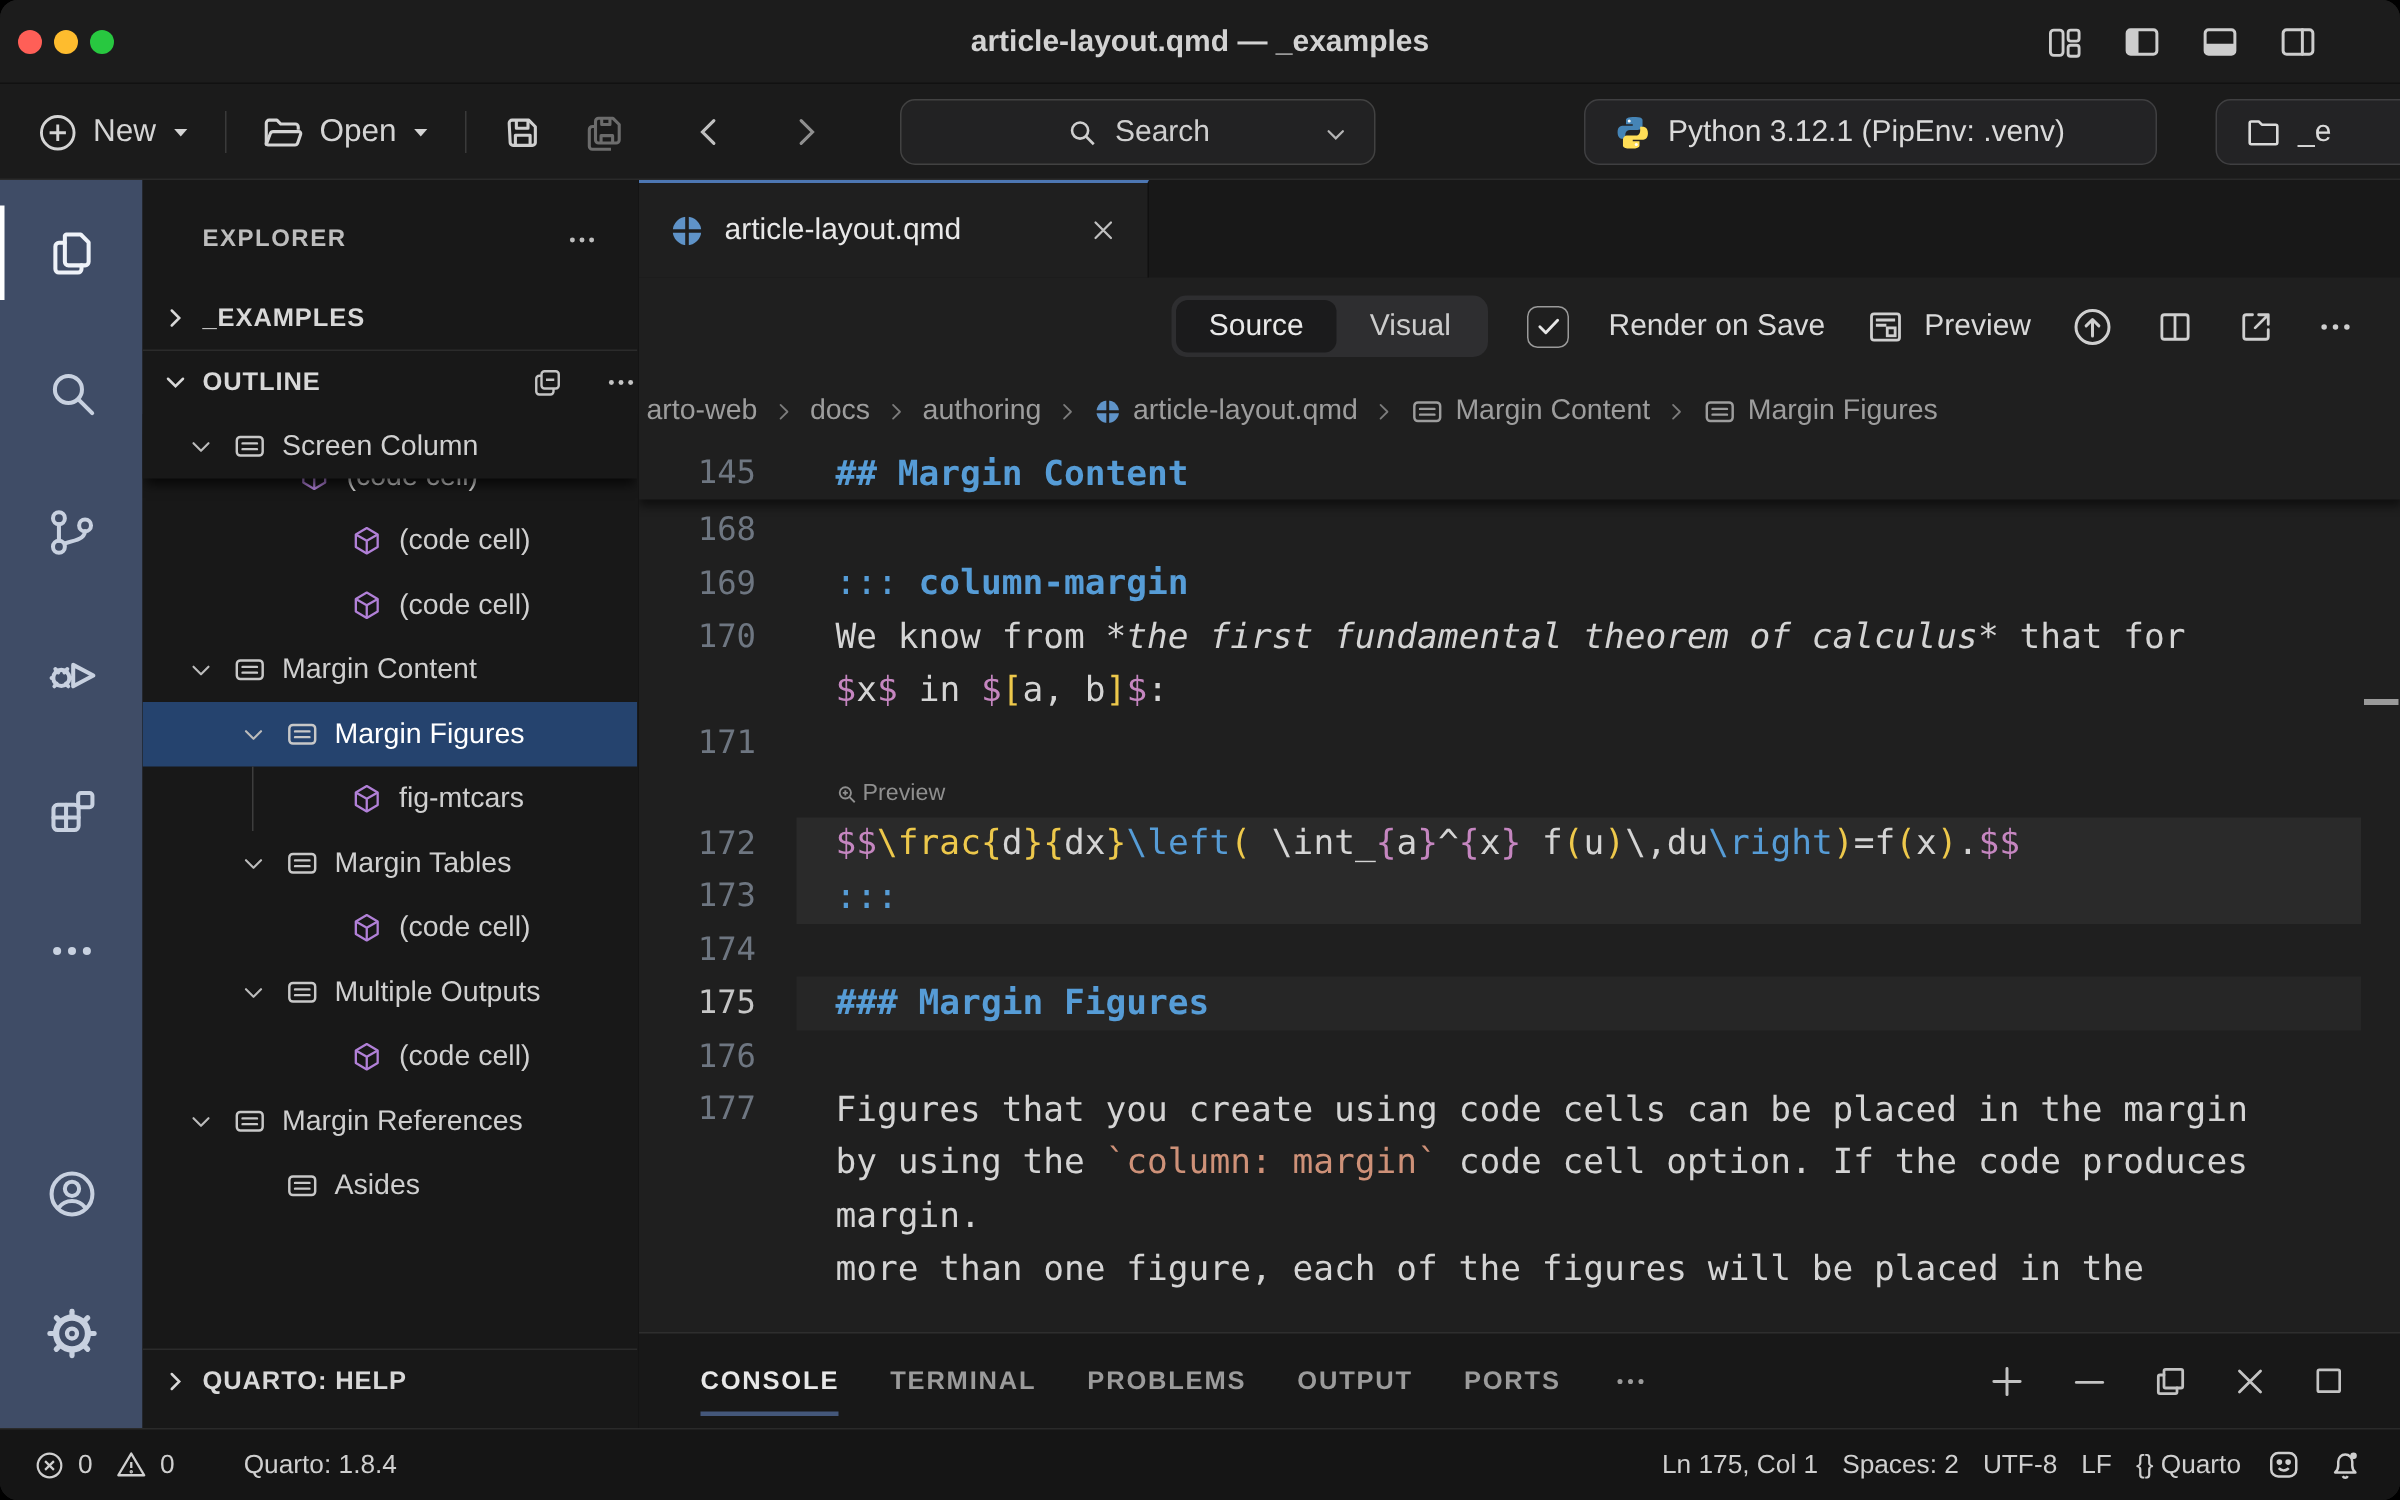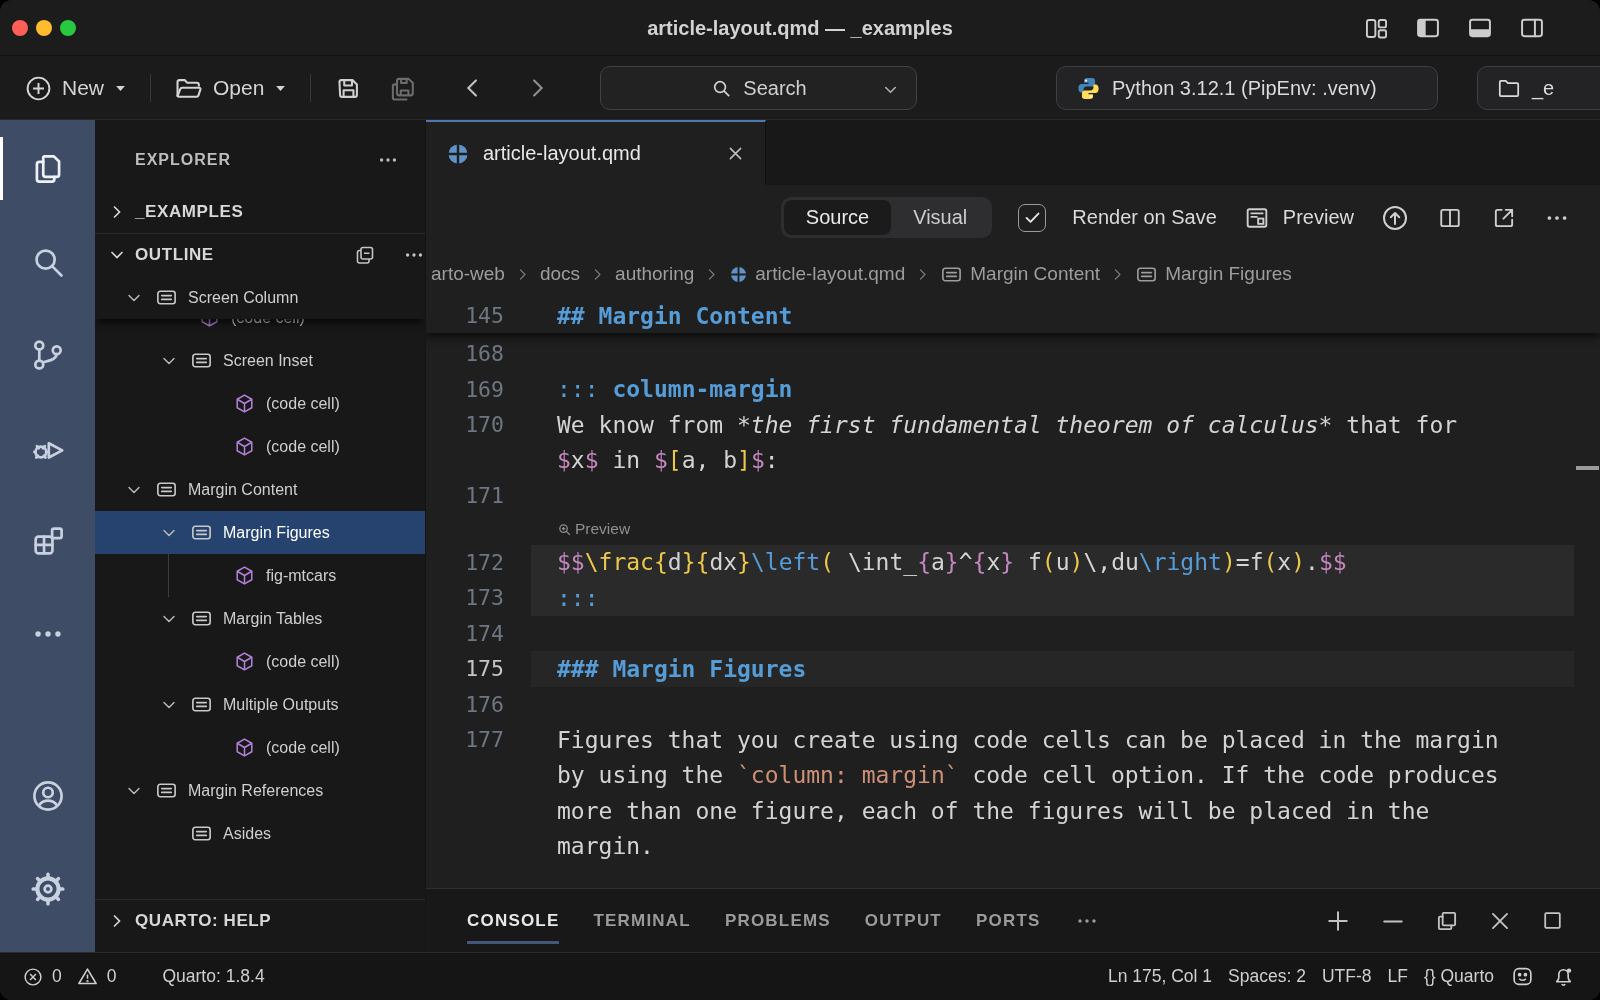--- a/index.html
+++ b/index.html
@@ -50,21 +50,21 @@
   .sb-row{display:flex;align-items:center;gap:8px;color:#d8d8d8;font-weight:700;font-size:17px;letter-spacing:.6px;}
   .sec-examples{position:absolute;left:0;top:70px;width:330px;height:43px;padding-left:12px;}
   .sec-outline{position:absolute;left:0;top:113px;width:330px;height:43px;padding-left:12px;border-top:1px solid #2b2b2b;}
   .sec-outline .spacer{flex:1;}
   .sec-outline .hicon{color:#c4c4c4;margin-left:18px;}
   .sec-timeline{position:absolute;left:0;top:736px;width:330px;height:43px;padding-left:12px;border-top:1px solid #2b2b2b;}
   .sec-quarto{position:absolute;left:0;top:779px;width:330px;height:43px;padding-left:12px;border-top:1px solid #2b2b2b;}
 
   #outline-tree{position:absolute;left:0;top:156px;width:330px;height:580px;overflow:hidden;}
   .tree-flow{margin-top:63px;}
-  .trow{position:relative;display:flex;align-items:center;height:43px;width:330px;color:#cfcfcf;font-size:16px;white-space:nowrap;}
+  .trow{position:relative;display:flex;align-items:center;height:43px;width:330px;color:#cfcfcf;font-size:19px;white-space:nowrap;}
   .trow .chev{width:22px;margin-right:10px;color:#bababa;}
   .trow .sym{margin-right:10px;}
   .trow.sel{background:#25436e;color:#fff;}
   .trow.sticky{position:absolute;top:0;left:0;z-index:3;background:#181818;box-shadow:0 6px 7px -2px rgba(0,0,0,.65);}
   .trow.clipped{position:absolute;top:20px;left:0;z-index:1;}
   .trow.guide::before{content:'';position:absolute;left:73px;top:0;bottom:0;width:1px;background:#3d3d3d;}
   .sec-ic{color:#c8c8c8;}
   .cube-ic{color:#b180d7;}
 
   
@@ -411,34 +411,20 @@
           <div class="trow clipped" style="padding-left: 103px;">
             <span class="ic sym cube-ic">
               <svg width="23" height="23" viewBox="0 0 24 24" fill="none" stroke="#b180d7" stroke-width="1.6" stroke-linejoin="round">
                 <path d="M12 3.2l7.6 4.4v8.8L12 20.8l-7.6-4.4V7.6z"></path>
                 <path d="M12 12l7.6-4.4M12 12L4.4 7.6M12 12v8.8"></path>
               </svg>
             </span>
             <span>(code cell)</span>
           </div>
           <div class="tree-flow">
-            <div class="trow" style="padding-left: 63px;">
-              <span class="ic chev">
-                <svg width="20" height="20" viewBox="0 0 24 24" fill="none" stroke="currentColor" stroke-width="1.7" stroke-linecap="round" stroke-linejoin="round">
-                  <path d="M6 9l6 6 6-6"></path>
-                </svg>
-              </span>
-              <span class="ic sym sec-ic">
-                <svg width="23" height="23" viewBox="0 0 24 24" fill="none" stroke="currentColor" stroke-width="1.7" stroke-linecap="round" stroke-linejoin="round">
-                  <rect x="3" y="5.5" width="18" height="13" rx="2.5"></rect>
-                  <path d="M7 10h10M7 14h10"></path>
-                </svg>
-              </span>
-              <span>Screen Inset</span>
-            </div>
             <div class="trow" style="padding-left: 138px;">
               <span class="ic sym cube-ic">
                 <svg width="23" height="23" viewBox="0 0 24 24" fill="none" stroke="#b180d7" stroke-width="1.6" stroke-linejoin="round">
                   <path d="M12 3.2l7.6 4.4v8.8L12 20.8l-7.6-4.4V7.6z"></path>
                   <path d="M12 12l7.6-4.4M12 12L4.4 7.6M12 12v8.8"></path>
                 </svg>
               </span>
               <span>(code cell)</span>
             </div>
             <div class="trow" style="padding-left: 138px;">
@@ -751,25 +737,25 @@
             <div class="crow">
               <span class="ln">177</span>
               <span class="ctx"><span class="tk-d">Figures that you create using code cells can be placed in the margin</span></span>
             </div>
             <div class="crow">
               <span class="ln"></span>
               <span class="ctx"><span class="tk-d">by using the </span><span class="tk-o">`column: margin`</span><span class="tk-d"> code cell option. If the code produces</span></span>
             </div>
             <div class="crow">
               <span class="ln"></span>
+              <span class="ctx"><span class="tk-d">margin.</span></span>
+            </div>
+            <div class="crow">
+              <span class="ln"></span>
               <span class="ctx"><span class="tk-d">more than one figure, each of the figures will be placed in the</span></span>
-            </div>
-            <div class="crow">
-              <span class="ln"></span>
-              <span class="ctx"><span class="tk-d">margin.</span></span>
             </div>
           </div>
         <div class="sticky-line" id="sticky-line">
             <span class="ln">145</span>
             <span class="ctx"><span class="tk-h">## Margin Content</span></span>
           </div>
         <div class="scrollstrip">
             <div class="scrollmark"></div>
           </div>
       </div>

